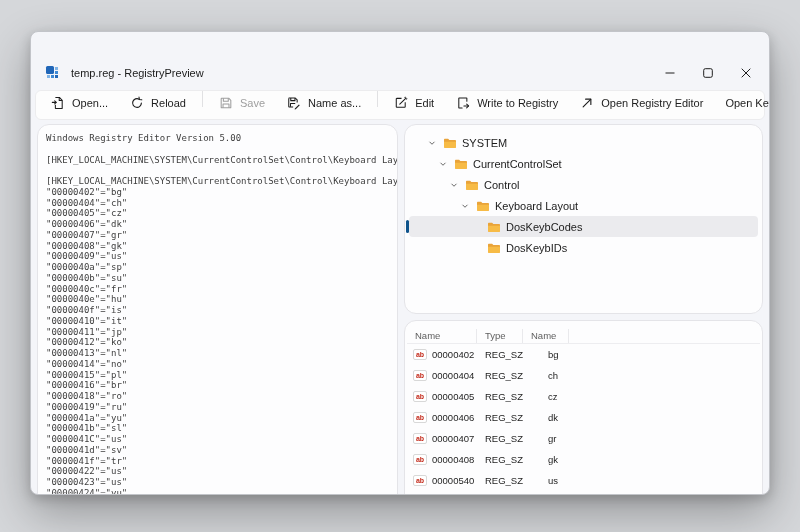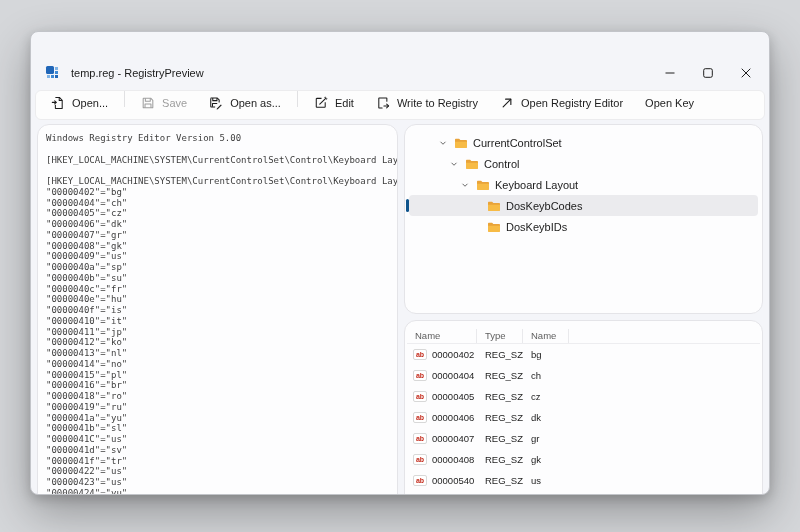--- a/index.html
+++ b/index.html
@@ -69,21 +69,21 @@
   .hcol{font-size:9.5px;color:#5f5f5f;padding:0 8px;border-right:1px solid #e9e9ec;height:14px;line-height:14px;}
   .c-name{width:70px;}
   .c-type{width:46px;}
   .c-data{width:46px;}
   .c-fill{flex:1;border-right:none;}
   .gbody{overflow:hidden;}
   .grow{display:flex;align-items:center;height:21px;font-size:9.5px;color:#1d1d1d;margin:0 2px;}
   .cell{padding:0 8px;white-space:nowrap;}
   .cell.name{width:70px;display:flex;gap:5px;padding:0 4px 0 6px;}
   .cell.type{width:46px;}
-  .cell.data{width:46px;}
+  .cell.data{width:46px;margin-left:17px;}
   .ab-ic{width:14px;height:11px;border:1px solid #d8d8d8;border-radius:2px;background:#fff;color:var(--stricon);font-size:7px;font-weight:700;line-height:10px;text-align:center;flex:0 0 auto;}
 </style>
 </head>
 <body>
 
 <div class="window">
 
   <div class="titlebar">
     <span class="appicon">
         <svg viewBox="0 0 16 16">
@@ -126,20 +126,29 @@
         <span class="tb-ic">
           <svg viewBox="0 0 16 16" fill="none" stroke="currentColor" stroke-width="1.2" stroke-linejoin="round">
             <path d="M5 1.7h4.6L12.8 4.9v9a.4.4 0 0 1-.4.4H5.4a.4.4 0 0 1-.4-.4V10"></path>
             <path d="M9.4 1.7v3.4h3.4"></path>
             <path d="M1.5 7.3h4.2" stroke-linecap="round"></path>
             <path d="M4.2 5.6l1.8 1.7-1.8 1.7" stroke-linecap="round"></path>
           </svg>
         </span>
         <span class="tb-lb">Open...</span>
       </button>
+      <button class="tb-btn">
+        <span class="tb-ic">
+          <svg viewBox="0 0 16 16" fill="none" stroke="currentColor" stroke-width="1.3" stroke-linecap="round">
+            <path d="M13 8A5 5 0 1 1 10.4 3.6"></path>
+            <path d="M10.3 1.3l.4 2.8 2.8.3" stroke-width="1.2"></path>
+          </svg>
+        </span>
+        <span class="tb-lb">Reload</span>
+      </button>
       <div class="tb-sep"></div>
       <button class="tb-btn disabled">
         <span class="tb-ic">
           <svg viewBox="0 0 16 16" fill="none" stroke="currentColor" stroke-width="1.2" stroke-linejoin="round">
             <path d="M2.5 3a.5.5 0 0 1 .5-.5h8.1l2.4 2.4V13a.5.5 0 0 1-.5.5H3a.5.5 0 0 1-.5-.5z"></path>
             <path d="M5 2.6V6h5.6V2.6"></path>
             <path d="M4.6 13.4V9.2h6.8v4.2"></path>
           </svg>
         </span>
         <span class="tb-lb">Save</span>
@@ -147,21 +156,21 @@
       <button class="tb-btn">
         <span class="tb-ic">
           <svg viewBox="0 0 16 16" fill="none" stroke="currentColor" stroke-width="1.2" stroke-linejoin="round">
             <path d="M2 2.8a.5.5 0 0 1 .5-.5h7l2.1 2.1v3.1"></path>
             <path d="M2 2.8V12a.5.5 0 0 0 .5.5H7"></path>
             <path d="M4.3 2.4v2.9h4.8V2.4"></path>
             <path d="M4 12.4V8.6h5.4"></path>
             <path d="M9 14.2l4.6-4.6 1 1-4.6 4.6-1.3.3z" fill="currentColor" stroke="none"></path>
           </svg>
         </span>
-        <span class="tb-lb">Open as...</span>
+        <span class="tb-lb">Name as...</span>
       </button>
       <div class="tb-sep"></div>
       <button class="tb-btn">
         <span class="tb-ic">
           <svg viewBox="0 0 16 16" fill="none" stroke="currentColor" stroke-width="1.2" stroke-linejoin="round">
             <path d="M8.6 2.7H3.2a.6.6 0 0 0-.6.6v9a.6.6 0 0 0 .6.6h9a.6.6 0 0 0 .6-.6V7.1"></path>
             <path d="M6.6 9.4L13.4 2.6" stroke-linecap="round"></path>
             <path d="M11.9 1.7a1.1 1.1 0 0 1 1.6 0l.8.8a1.1 1.1 0 0 1 0 1.6" stroke-width="1"></path>
           </svg>
         </span>
@@ -224,20 +233,34 @@
 "0000041C"="us"
 "0000041d"="sv"
 "0000041f"="tr"
 "00000422"="us"
 "00000423"="us"
 "00000424"="yu"
 "00000425"="et"</pre>
     </div>
     <div class="right">
       <div class="panel tree">
+          <div class="tree-row" style="padding-left: 17px;">
+            <span class="chev">
+              <svg viewBox="0 0 16 16" fill="none" stroke="currentColor" stroke-width="1.5" stroke-linecap="round" stroke-linejoin="round">
+                <path d="M4.5 6.5L8 10l3.5-3.5"></path>
+              </svg>
+            </span>
+            <span class="fold">
+              <svg viewBox="0 0 16 14">
+                <path d="M1 3.2c0-.7.5-1.2 1.2-1.2h3.1c.3 0 .6.1.8.3l1.1 1.1h6.6c.7 0 1.2.5 1.2 1.2v6.9c0 .7-.5 1.2-1.2 1.2H2.2A1.2 1.2 0 0 1 1 11.5z" fill="var(--folder-dark)"></path>
+                <path d="M1 5.6h14v5.9c0 .7-.5 1.2-1.2 1.2H2.2A1.2 1.2 0 0 1 1 11.5z" fill="var(--folder)"></path>
+              </svg>
+            </span>
+            <span class="tree-lb">SYSTEM</span>
+          </div>
           <div class="tree-row" style="padding-left: 28px;">
             <span class="chev">
               <svg viewBox="0 0 16 16" fill="none" stroke="currentColor" stroke-width="1.5" stroke-linecap="round" stroke-linejoin="round">
                 <path d="M4.5 6.5L8 10l3.5-3.5"></path>
               </svg>
             </span>
             <span class="fold">
               <svg viewBox="0 0 16 14">
                 <path d="M1 3.2c0-.7.5-1.2 1.2-1.2h3.1c.3 0 .6.1.8.3l1.1 1.1h6.6c.7 0 1.2.5 1.2 1.2v6.9c0 .7-.5 1.2-1.2 1.2H2.2A1.2 1.2 0 0 1 1 11.5z" fill="var(--folder-dark)"></path>
                 <path d="M1 5.6h14v5.9c0 .7-.5 1.2-1.2 1.2H2.2A1.2 1.2 0 0 1 1 11.5z" fill="var(--folder)"></path>

